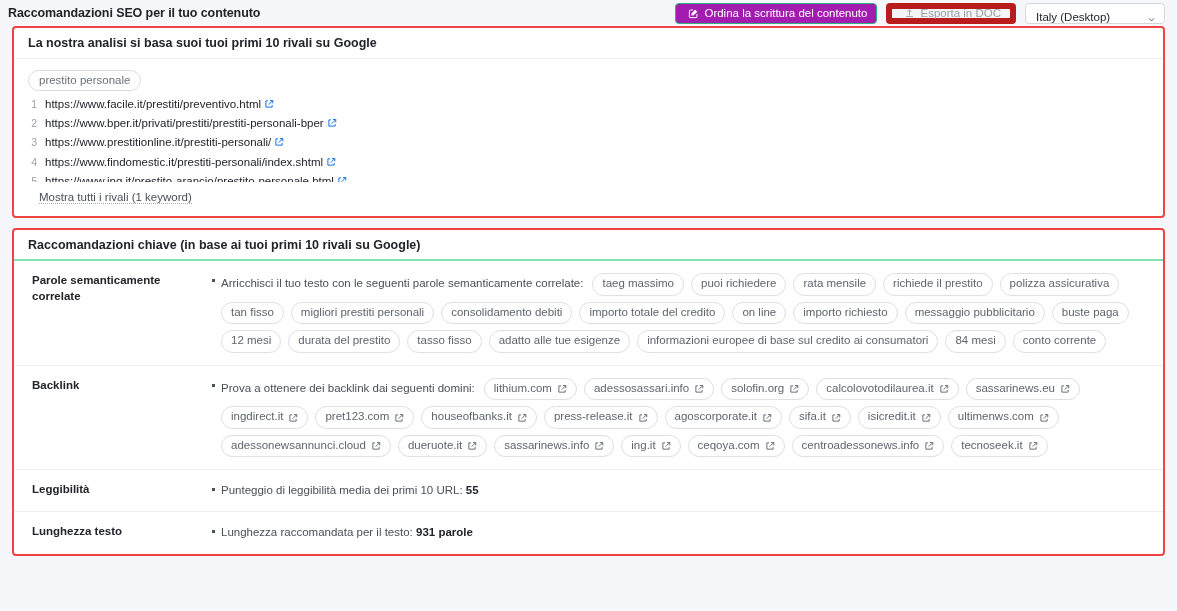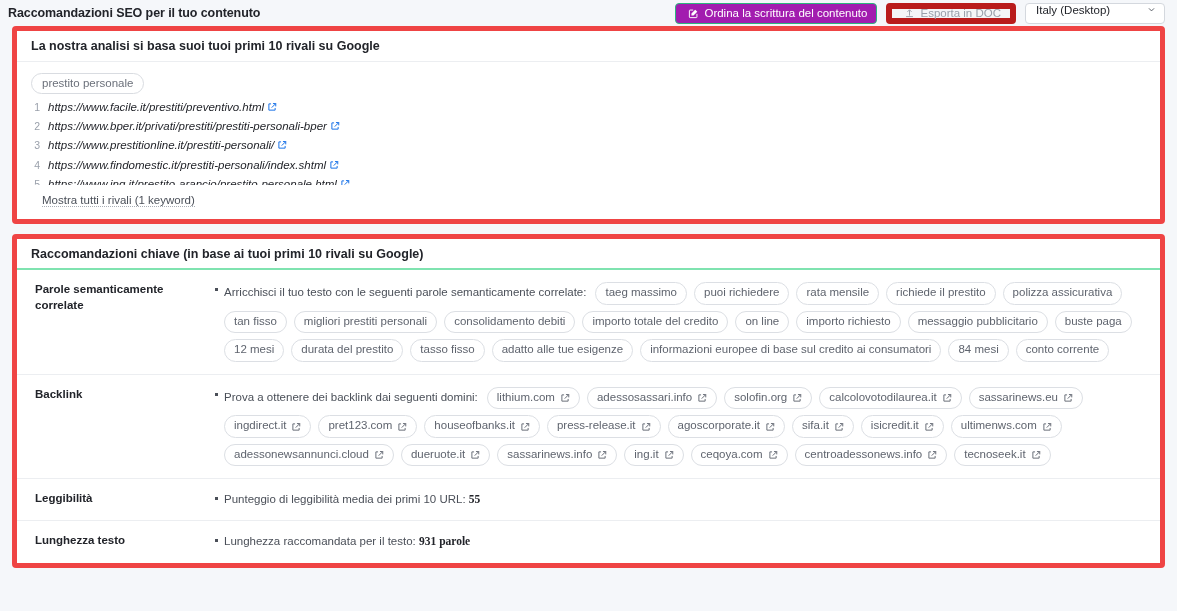--- a/index.html
+++ b/index.html
@@ -50,21 +50,21 @@
     color: #ffffff;
     border: 1px solid #2cb57e;
   }
   .btn-secondary {
     background: #f4f5f7;
     color: #9aa0ab;
     border: 6px solid #b91c1c;
   }
   .select-box {
     display: inline-flex;
-    align-items: flex-start;
+    align-items: flex-end;
     justify-content: space-between;
     height: 21px;
     min-width: 140px;
     border: 1px solid #d4d8de;
     border-radius: 4px;
     background: #ffffff;
     font-size: 11.5px;
     color: #22242a;
     padding: 0 8px 0 10px;
     cursor: pointer;
@@ -72,21 +72,21 @@
   .chev {
     width: 9px;
     height: 9px;
     margin-left: 10px;
     flex: 0 0 auto;
   }
 
   
   .card {
     background: #ffffff;
-    border: 5px solid #ef4444;
+    border: 2px solid #ef4444;
     border-radius: 4px;
     margin: 0 12px 10px 12px;
   }
   .card-head {
     height: 31px;
     display: flex;
     align-items: center;
     padding: 0 14px;
     font-size: 12.5px;
     font-weight: bold;
@@ -124,21 +124,20 @@
     width: 9px;
     text-align: right;
     color: #9aa0ab;
     font-size: 10.5px;
     flex: 0 0 auto;
   }
   .url-link {
     color: #22242a;
     text-decoration: none;
     cursor: pointer;
-    font-style: italic;
   }
   .ext-icon {
     display: inline-block;
     width: 10px;
     height: 10px;
     margin-left: 3px;
     vertical-align: -1px;
   }
   .show-all {
     display: inline-block;
@@ -195,21 +194,21 @@
     border-radius: 12px;
     padding: 2px 9px 3px;
     font-size: 11.5px;
     color: #5f646e;
     background: #ffffff;
     white-space: nowrap;
     line-height: 1.35;
   }
   .tag.link { cursor: pointer; }
   .tag .ext-icon { margin-left: 5px; }
-  .strong-val { font-weight: bold; color: #22242a; font-family: Liberation Serif, serif; }
+  .strong-val { font-weight: bold; color: #22242a; }
 </style>
 </head>
 <body>
 
 <div class="topbar">
   <div class="page-title">Raccomandazioni SEO per il tuo contenuto</div>
 
   <div class="topbar-actions">
     <div class="btn btn-primary">
       <span class="ext-icon">

